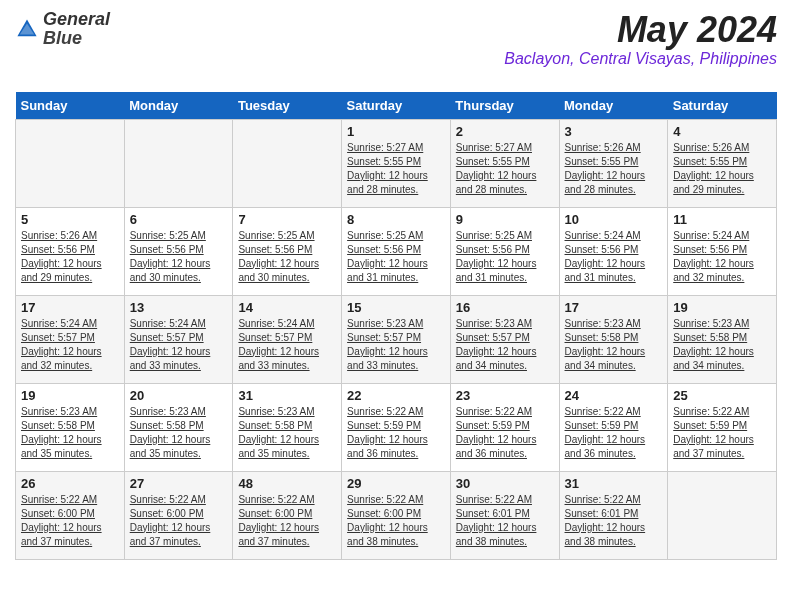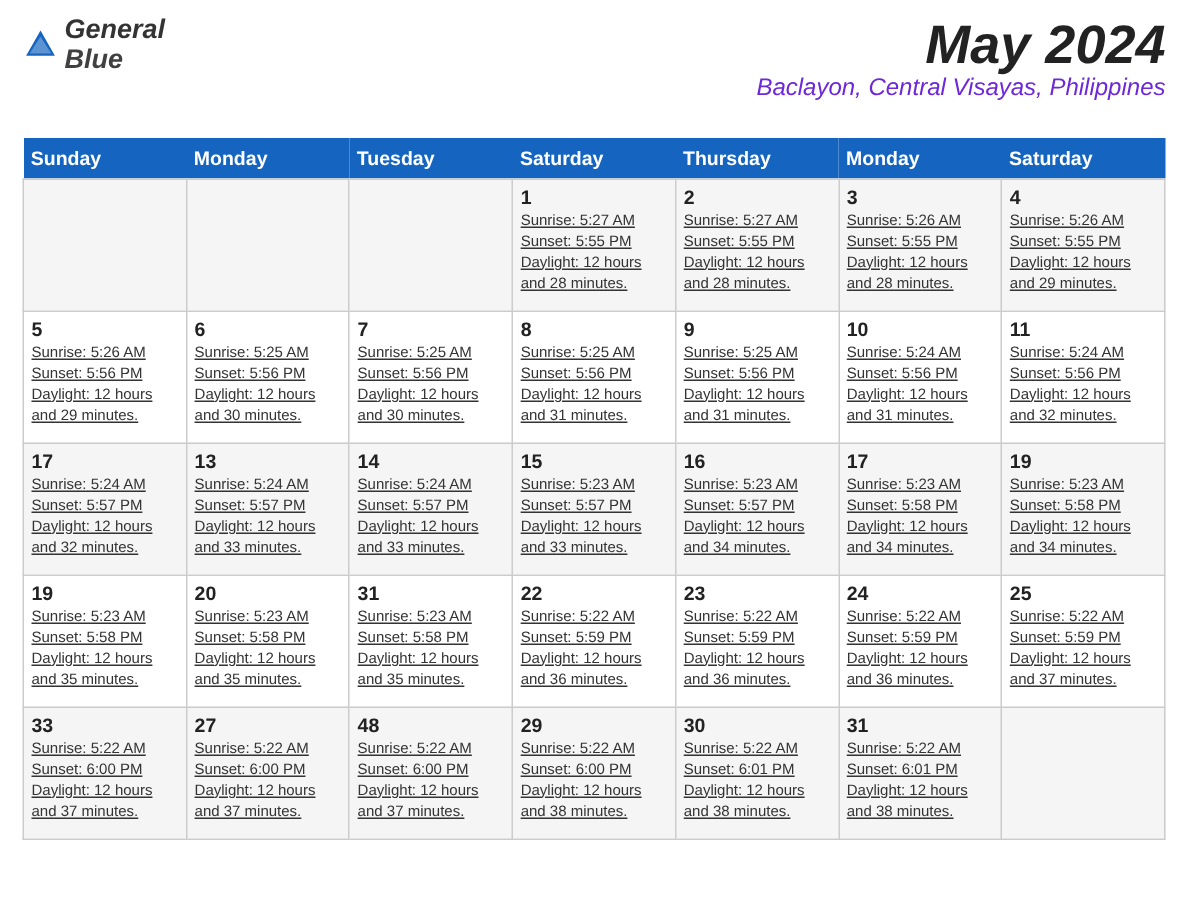--- a/index.html
+++ b/index.html
@@ -307,21 +307,21 @@
         <td>
           <span class="day-num">25</span>
           <div class="cell-info" style="white-space: pre-line;">Sunrise: 5:22 AM
 Sunset: 5:59 PM
 Daylight: 12 hours
 and 37 minutes.</div>
         </td>
       </tr>
       <tr>
         <td>
-          <span class="day-num">33</span>
+          <span class="day-num">26</span>
           <div class="cell-info" style="white-space: pre-line;">Sunrise: 5:22 AM
 Sunset: 6:00 PM
 Daylight: 12 hours
 and 37 minutes.</div>
         </td>
         <td>
           <span class="day-num">27</span>
           <div class="cell-info" style="white-space: pre-line;">Sunrise: 5:22 AM
 Sunset: 6:00 PM
 Daylight: 12 hours

